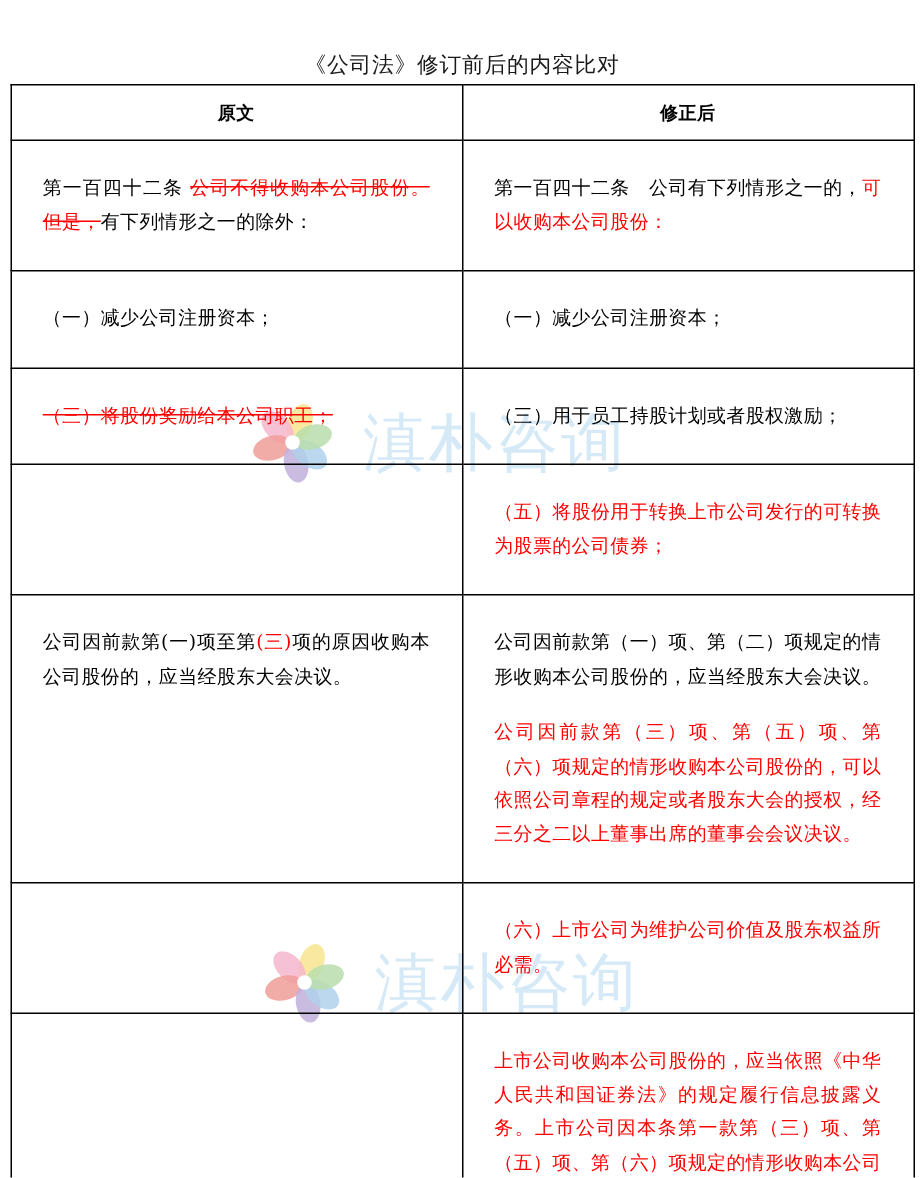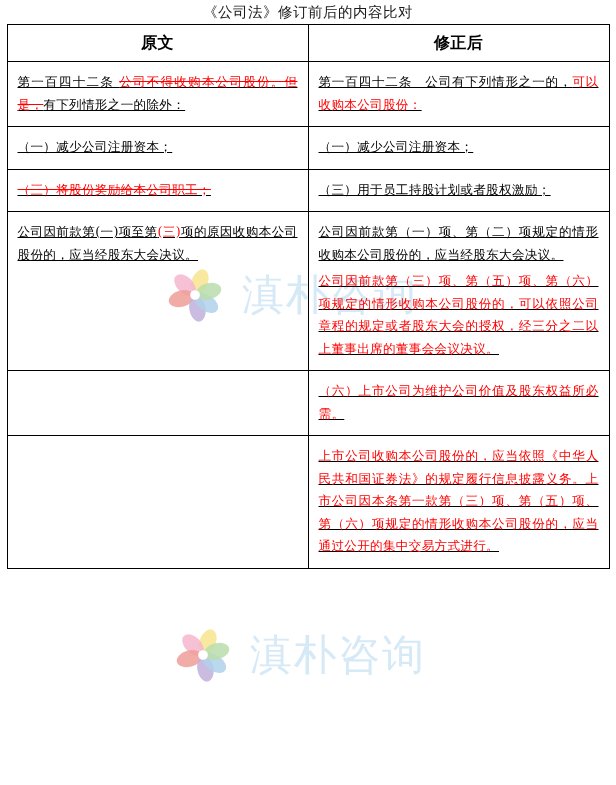--- a/index.html
+++ b/index.html
@@ -20,20 +20,21 @@
   
   .doc-title {
     text-align: center;
     font-family: "DejaVu Serif", "Liberation Serif", serif;
     font-size: 14.5px;
     line-height: 24px;
     height: 24px;
     letter-spacing: 0.5px;
     color: #1a1a1a;
     white-space: nowrap;
+    margin-top: 32px;
   }
 
   
   .compare-table {
     border-collapse: collapse;
     table-layout: fixed;
     width: 602px;
     margin: 0 auto;
     position: relative;
     z-index: 2;
@@ -45,38 +46,38 @@
     font-size: 12.6px;
     line-height: 22.5px;
     letter-spacing: 0.3px;
     text-align: justify;
     text-justify: inter-ideograph;
     word-break: break-all;
   }
   .compare-table th {
     text-align: center;
     vertical-align: middle;
-    font-size: 16px;
+    font-size: 12px;
     line-height: 28px;
     font-weight: bold;
     padding: 3px 6px;
     height: 30px;
   }
   .col-left  { width: 301px; }
   .col-right { width: 301px; }
 
   
   .t-black { color: #000000; }
   .t-red   { color: #ff0000; }
   .t-del {
     color: #ff0000;
     text-decoration: line-through;
     text-decoration-color: #ff0000;
   }
-  p.line { margin: 4px; text-decoration: underline; }
+  p.line { margin: 15px; }
   .empty-cell { min-height: 22px; }
 
   
   .watermark {
     position: absolute;
     z-index: 1;
     pointer-events: none;
     display: flex;
     align-items: center;
     opacity: 0.62;
@@ -160,20 +161,28 @@
       <tr>
         <td>
           <p class="line"><span class="t-del">（三）将股份奖励给本公司职工；</span></p>
         </td>
         <td>
           <p class="line"><span class="t-black">（三）用于员工持股计划或者股权激励；</span></p>
         </td>
       </tr>
       <tr>
         <td>
+          <div class="empty-cell">&nbsp;</div>
+        </td>
+        <td>
+          <p class="line"><span class="t-red">（五）将股份用于转换上市公司发行的可转换为股票的公司债券；</span></p>
+        </td>
+      </tr>
+      <tr>
+        <td>
           <p class="line"><span class="t-black">公司因前款第(一)项至第</span><span class="t-red">(三)</span><span class="t-black">项的原因收购本公司股份的，应当经股东大会决议。</span></p>
         </td>
         <td>
           <p class="line"><span class="t-black">公司因前款第（一）项、第（二）项规定的情形收购本公司股份的，应当经股东大会决议。</span></p>
           <p class="line"><span class="t-red">公司因前款第（三）项、第（五）项、第（六）项规定的情形收购本公司股份的，可以依照公司章程的规定或者股东大会的授权，经三分之二以上董事出席的董事会会议决议。</span></p>
         </td>
       </tr>
       <tr>
         <td>
           <div class="empty-cell">&nbsp;</div>

